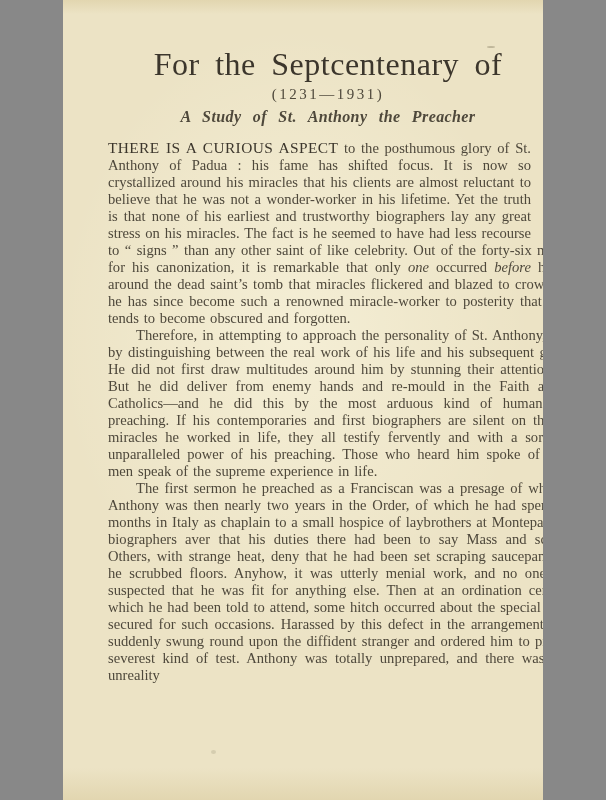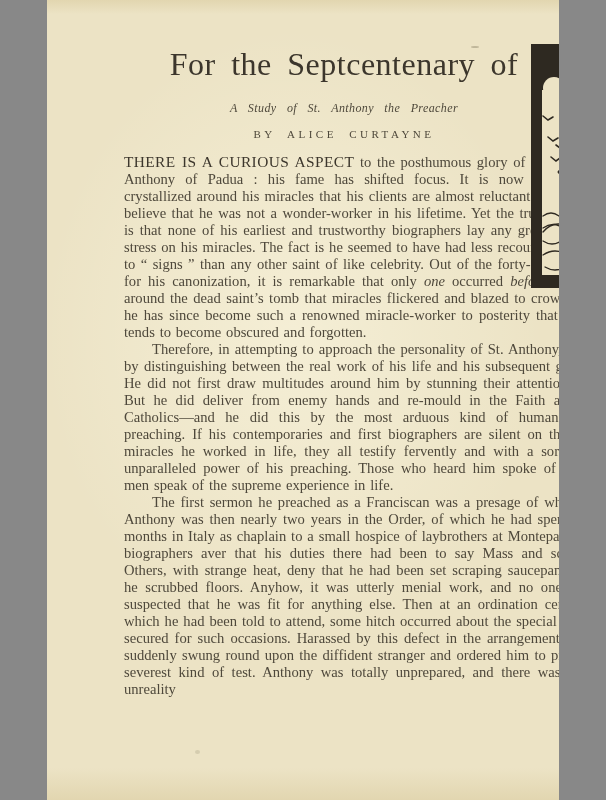--- a/index.html
+++ b/index.html
@@ -13,21 +13,20 @@
   .page{
     position:relative;
     width:480px;height:800px;
     margin:0 auto;
     overflow:hidden;
     background:
       radial-gradient(ellipse 70% 55% at 48% 42%, rgba(255,252,233,0.45), rgba(255,252,233,0) 70%),
       linear-gradient(180deg, var(--paper-edge) 0px, var(--paper) 14px, var(--paper) 96%, var(--paper-edge) 100%);
     font-family:"Liberation Serif","DejaVu Serif",serif;
     color:var(--ink);
-    padding-left:32px;
   }
   .masthead{
     position:relative;
     margin:45px 0 0 45px;
     width:440px;
     text-align:center;
   }
   .title-line{
     font-size:32px;
     line-height:38px;
@@ -38,27 +37,28 @@
     margin:0;
   }
   .dates{
     margin-top:2px;
     font-size:15px;
     line-height:18px;
     letter-spacing:2.5px;
     color:var(--ink);
   }
   .subtitle{
-    margin-top:15px;
+    margin-top:4px;
     font-style:italic;
-    font-size:12px;
+    font-size:16px;
     line-height:20px;
     word-spacing:7px;
     letter-spacing:0.4px;
     color:var(--ink);
+    font-weight:bold;
   }
   .byline{
     margin-top:10px;
     font-size:11px;
     line-height:13px;
     letter-spacing:3.5px;
     word-spacing:6px;
     color:var(--ink);
   }
   .article{
@@ -97,22 +97,22 @@
   .speck{position:absolute;border-radius:50%;background:rgba(110,100,75,0.35);}
   em{font-style:italic;}
 </style>
 </head>
 <body>
 
 <div class="page">
 
   <div class="masthead">
     <div class="title-line">For the Septcentenary of</div>
+    <div class="dates">(1231—1931)</div>
     <div class="subtitle">A Study of St. Anthony the Preacher</div>
-    <div class="byline">BY ALICE CURTAYNE</div>
   </div>
 
   <svg class="plate" viewBox="0 0 94 244" xmlns="http://www.w3.org/2000/svg" aria-hidden="true">
     <rect width="94" height="244" fill="var(--plate-black)"></rect>
     <g>
       <rect x="11" y="46" width="72" height="185" fill="var(--paper)"></rect>
       <circle cx="47" cy="30" r="17" fill="var(--paper)"></circle>
       <circle cx="23" cy="44" r="11" fill="var(--paper)"></circle>
       <circle cx="71" cy="44" r="11" fill="var(--paper)"></circle>
       <rect x="31.6" y="37" width="2.8" height="8" fill="var(--plate-black)"></rect>

